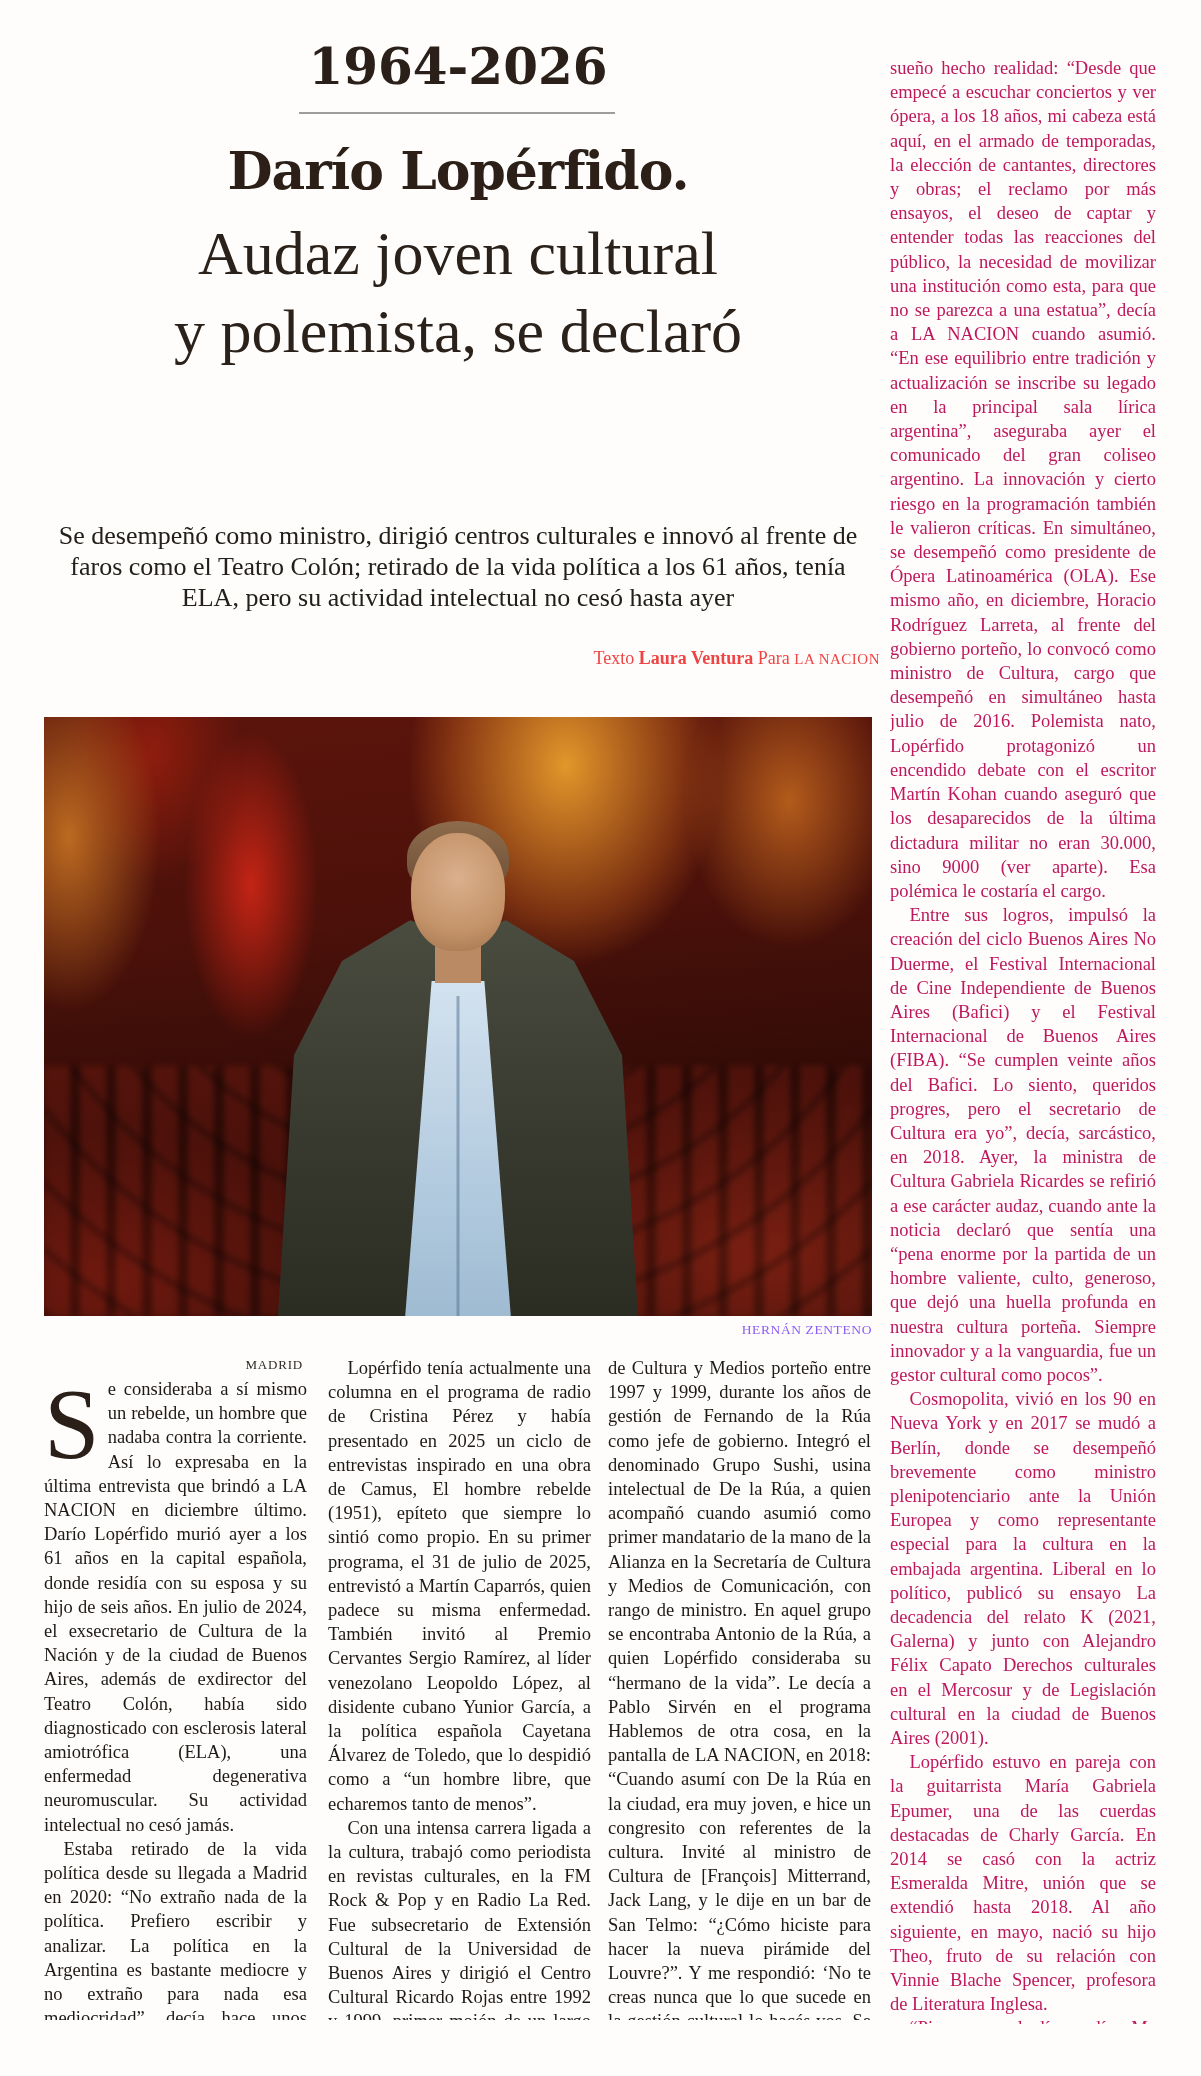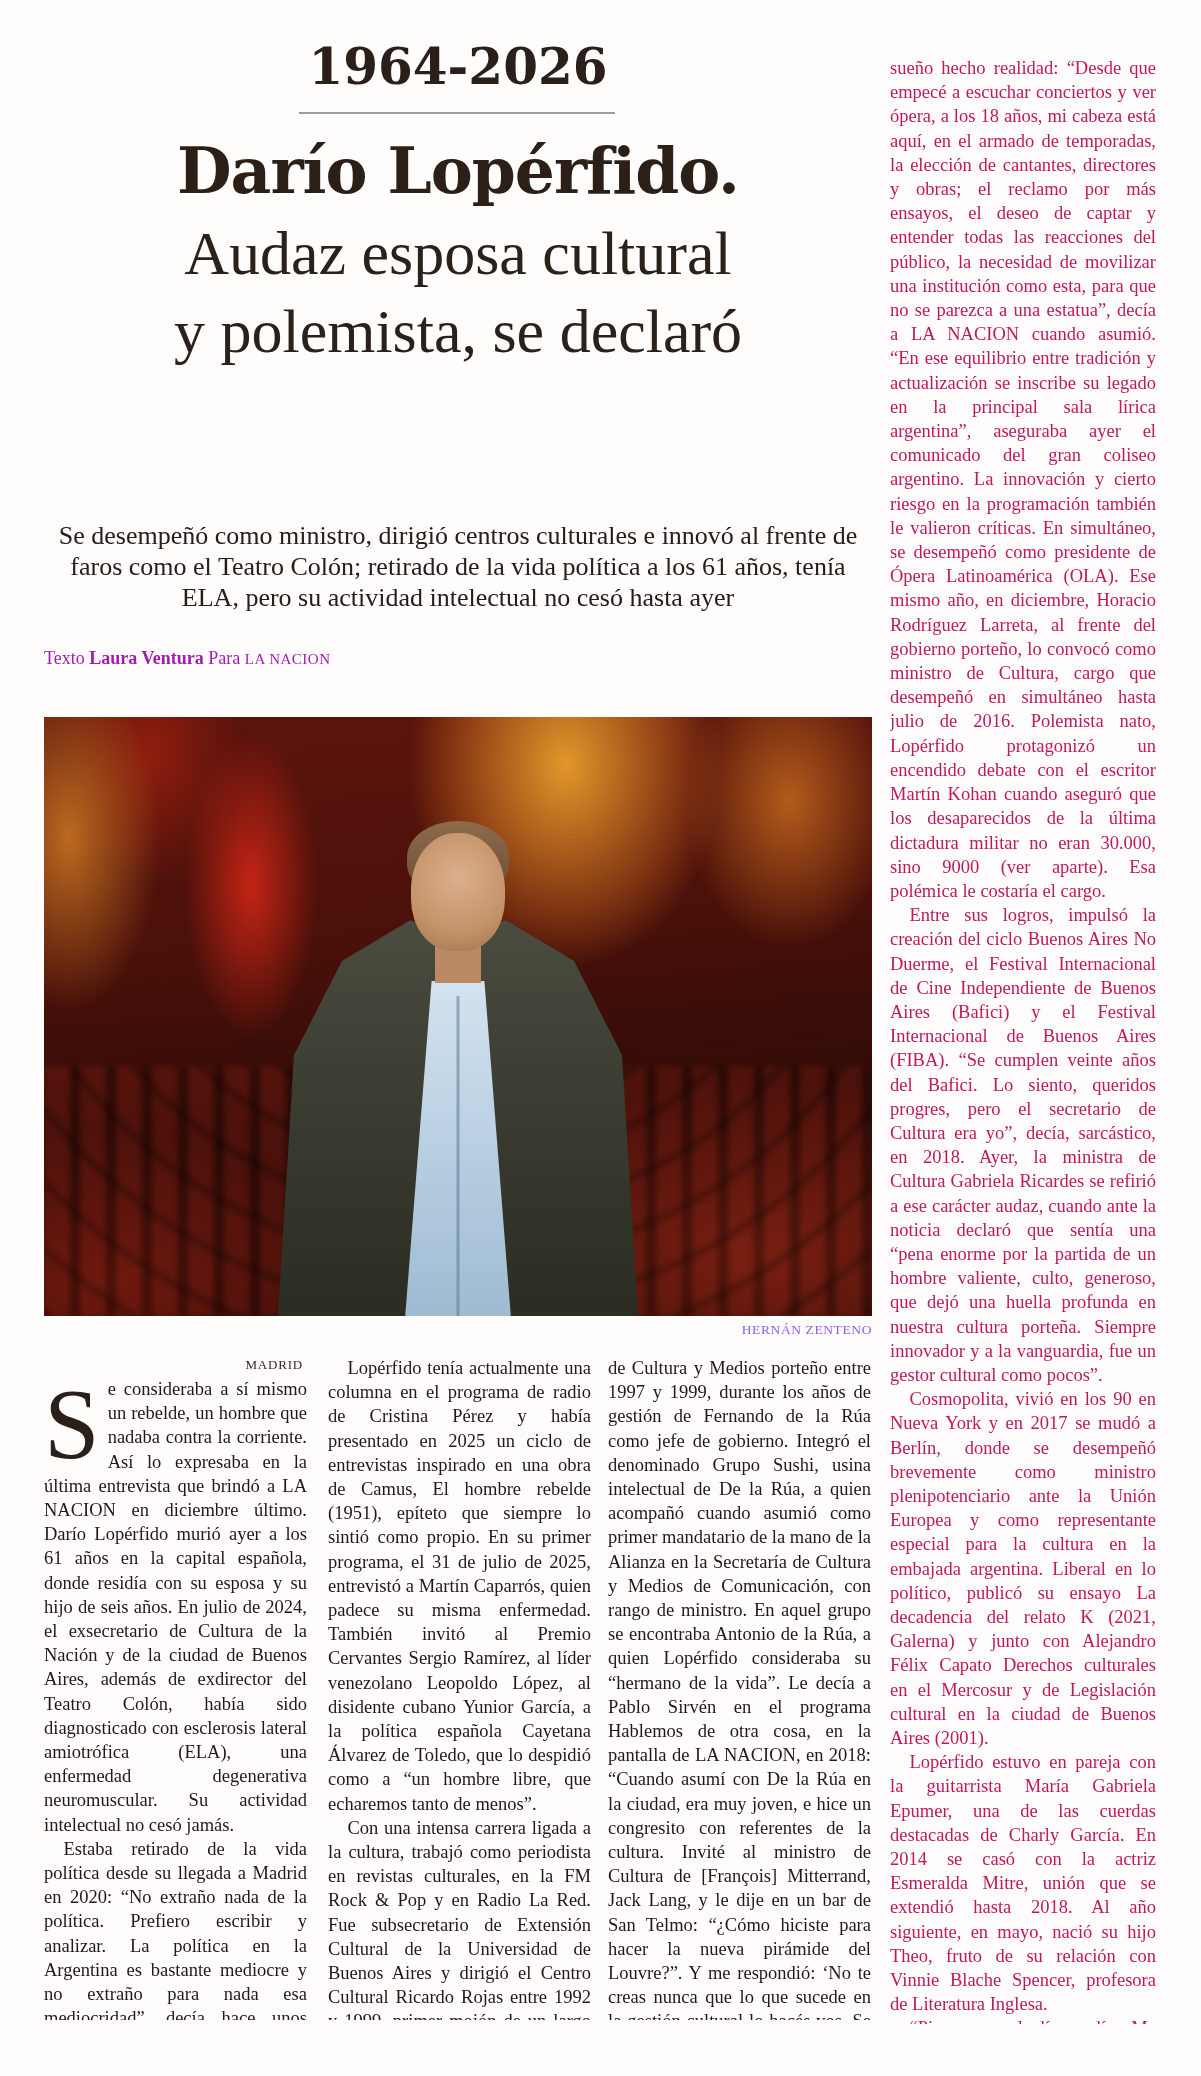--- a/index.html
+++ b/index.html
@@ -16,35 +16,35 @@
     letter-spacing:0px;
   }
   .years-rule{
     position:absolute;left:299px;top:112px;width:316px;height:0;
     border-top:2px solid #9d9d9d;
   }
   
   .headline{position:absolute;left:24px;top:130px;width:868px;text-align:center;}
   .hl-bold{
     font-family:"DejaVu Serif",serif;font-weight:700;
-    font-size:63px;line-height:82px;color:#2b1f17;letter-spacing:-1px;
+    font-size:52px;line-height:82px;color:#2b1f17;letter-spacing:-1px;
   }
   .hl-light-wrap{margin-top:2px;}
   .hl-light{
     font-family:"Liberation Serif",serif;font-weight:400;
     font-size:62px;line-height:78px;color:#2a211b;letter-spacing:0px;
   }
   
   .subhead{
     position:absolute;left:50px;top:520px;width:816px;
     text-align:center;font-size:26px;line-height:31px;color:#23201c;font-family:Liberation Serif, serif;
   }
   .byline{
-    position:absolute;left:44px;top:648px;width:828px;
-    text-align:left;font-size:18px;color:#a21caf;
+    position:absolute;left:52px;top:648px;width:828px;
+    text-align:right;font-size:18px;color:#ef4444;
   }
   .byline .author{font-weight:700;}
   .byline .brand{font-size:15px;letter-spacing:.5px;}
   
   .photo{
     position:absolute;left:44px;top:717px;width:828px;height:599px;overflow:hidden;
     background:
       radial-gradient(ellipse 210px 270px at 63% 8%,  rgba(234,158,44,.95), rgba(186,92,26,.45) 55%, rgba(0,0,0,0) 75%),
       radial-gradient(ellipse 150px 210px at 90% 14%, rgba(196,104,30,.85), rgba(0,0,0,0) 70%),
       radial-gradient(ellipse 130px 250px at 3% 20%,  rgba(206,122,36,.85), rgba(0,0,0,0) 70%),
@@ -124,21 +124,21 @@
 
 <div class="page">
 
   <div class="years">1964-2026</div>
   <div class="years-rule"></div>
 
   <div class="headline">
     <div class="hl-bold">Darío Lopérfido.</div>
     <div class="hl-light-wrap">
 
-        <div class="hl-light">Audaz esposa cultural</div>
+        <div class="hl-light">Audaz joven cultural</div>
 
         <div class="hl-light">y polemista, se declaró</div>
 
       </div>
   </div>
 
   <div class="subhead">Se desempeñó como ministro, dirigió centros culturales e innovó al frente de faros como el Teatro Colón; retirado de la vida política a los 61 años, tenía ELA, pero su actividad intelectual no cesó hasta ayer</div>
 
   <div class="byline">
     <span>Texto</span>

